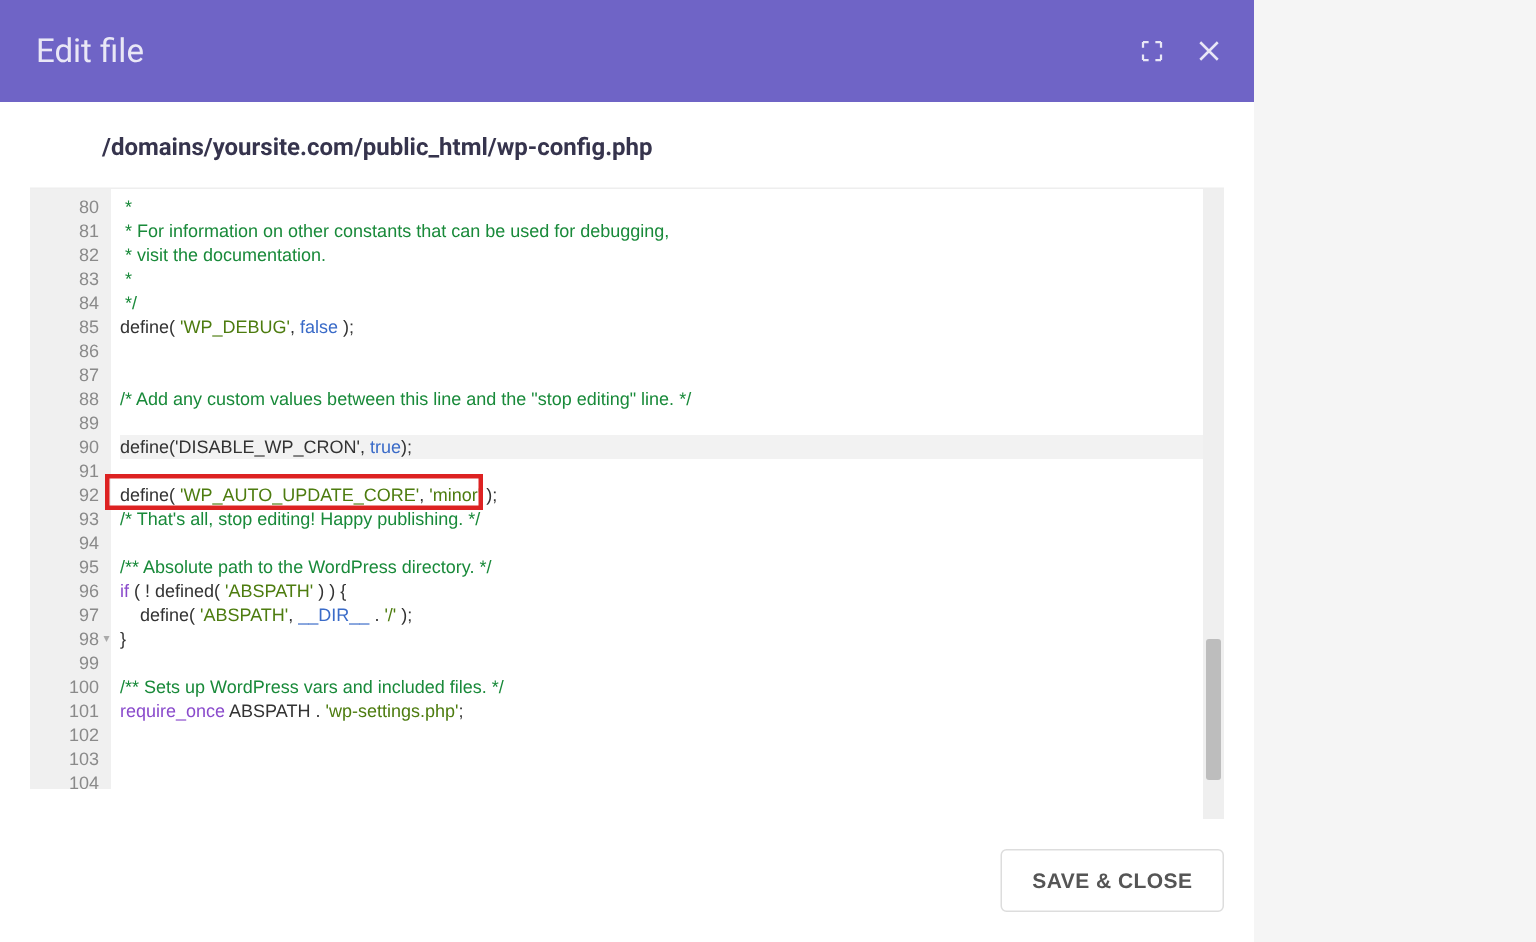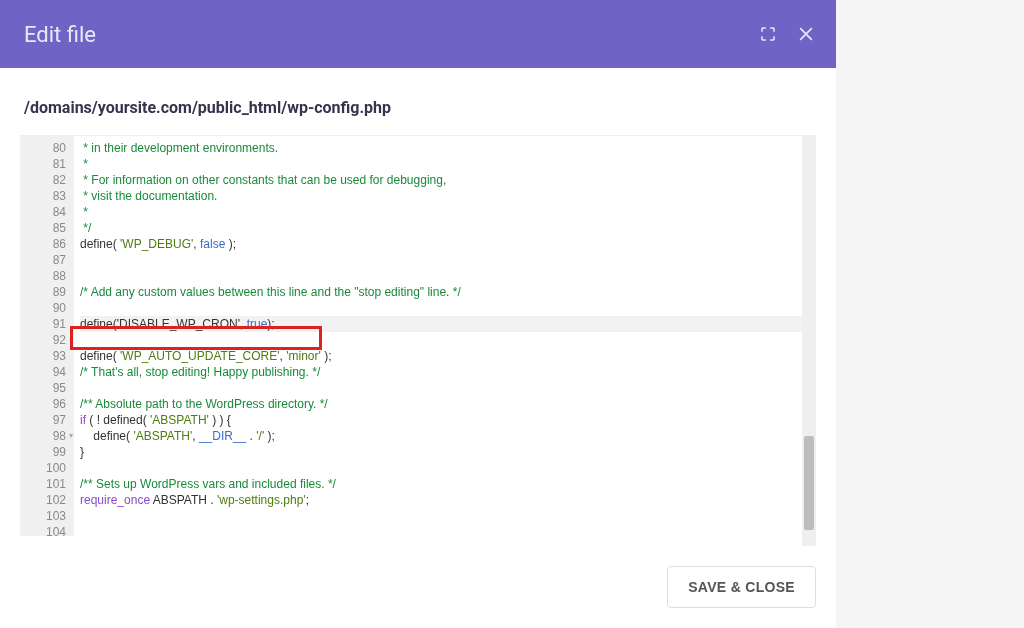--- a/index.html
+++ b/index.html
@@ -4,21 +4,21 @@
   <style>
     * { margin: 0; padding: 0; box-sizing: border-box; }
     body { font-family: -apple-system, BlinkMacSystemFont, "Segoe UI", Roboto, sans-serif; background: #f5f5f5; width: 1024px; height: 628px; overflow: hidden; }
     .modal { width: 836px; height: 628px; background: #fff; display: flex; flex-direction: column; }
     .header { background: #6f64c6; color: #fff; height: 68px; display: flex; align-items: center; padding: 0 24px; position: relative; }
     .header-title { font-size: 22px; font-weight: 400; opacity: 0.85; }
     .header-icons { position: absolute; right: 20px; top: 0; bottom: 0; display: flex; align-items: center; gap: 18px; }
     .icon-btn { width: 20px; height: 20px; display: flex; align-items: center; justify-content: center; cursor: pointer; opacity: 0.85; }
     .icon-btn svg { stroke: #fff; fill: none; stroke-width: 2; }
     .content { flex: 1; display: flex; flex-direction: column; padding: 0 0 0 0; overflow: hidden; }
-    .filepath { padding: 30px 24px 18px 24px; font-size: 16px; font-weight: 700; color: #36344d; }
+    .filepath { padding: 20px 24px 18px 24px; font-size: 16px; font-weight: 700; color: #36344d; margin-left: 44px; }
     .editor-wrap { flex: 1; margin: 0 20px; border-top: 1px solid #eee; position: relative; overflow: hidden; }
     .editor { display: flex; font-family: Liberation Sans, sans-serif; font-size: 12px; line-height: 16px; height: 400px; overflow-y: auto; position: relative; }
     .gutter { background: #f0f0f0; color: #8a8a8a; text-align: right; padding: 4px 8px 4px 14px; user-select: none; flex-shrink: 0; width: 54px; }
     .gutter-line { height: 16px; }
     .gutter-line.fold::after { content: "▾"; font-size: 8px; color: #aaa; margin-left: 3px; position: absolute; }
     .code { flex: 1; padding: 4px 6px; position: relative; color: #333; }
     .code-line { height: 16px; white-space: pre; position: relative; }
     .code-line.hl { background: #f2f2f2; }
     .c-comment { color: #198a3a; }
     .c-keyword { color: #8a4bcc; }
@@ -81,21 +81,20 @@
             <div class="gutter-line">97</div>
             <div class="gutter-line fold">98</div>
             <div class="gutter-line">99</div>
             <div class="gutter-line">100</div>
             <div class="gutter-line">101</div>
             <div class="gutter-line">102</div>
             <div class="gutter-line">103</div>
             <div class="gutter-line">104</div>
           </div>
         <div class="code" id="code">
-            <div class="code-line"><span class="c-comment"> * in their development environments.</span></div>
             <div class="code-line"><span class="c-comment"> *</span></div>
             <div class="code-line"><span class="c-comment"> * For information on other constants that can be used for debugging,</span></div>
             <div class="code-line"><span class="c-comment"> * visit the documentation.</span></div>
             <div class="code-line"><span class="c-comment"> *</span></div>
             <div class="code-line"><span class="c-comment"> */</span></div>
             <div class="code-line"><span>define( </span><span class="c-string">'WP_DEBUG'</span><span>, </span><span class="c-const">false</span><span> );</span></div>
             <div class="code-line">&nbsp;</div>
             <div class="code-line">&nbsp;</div>
             <div class="code-line"><span class="c-comment">/* Add any custom values between this line and the "stop editing" line. */</span></div>
             <div class="code-line">&nbsp;</div>

